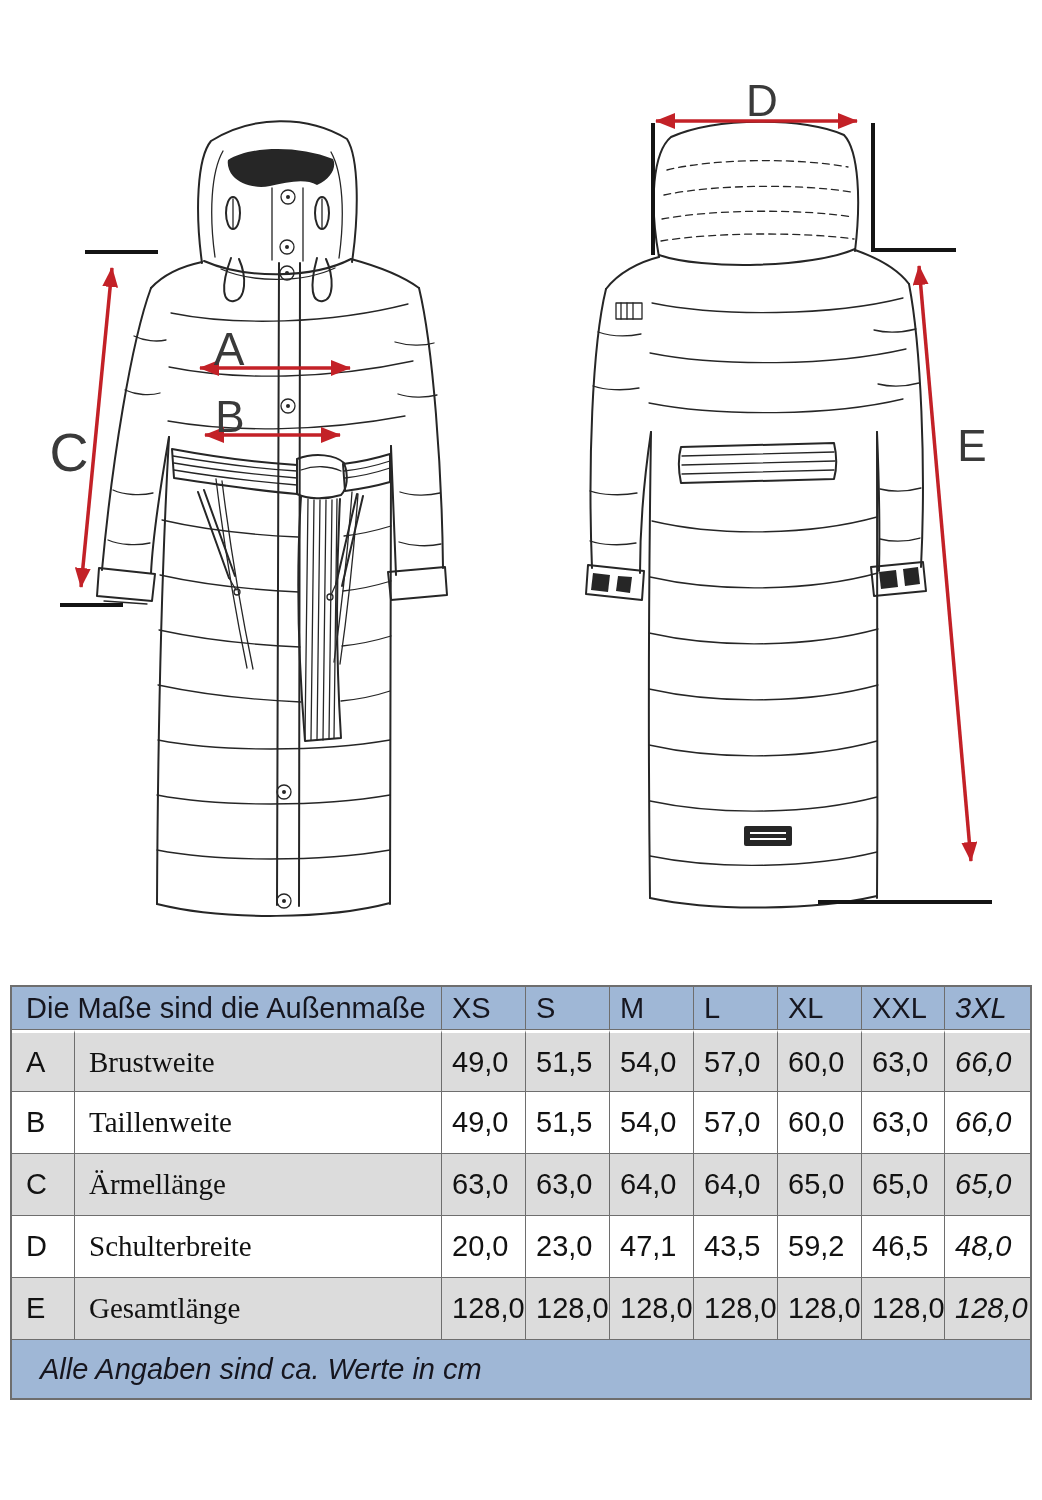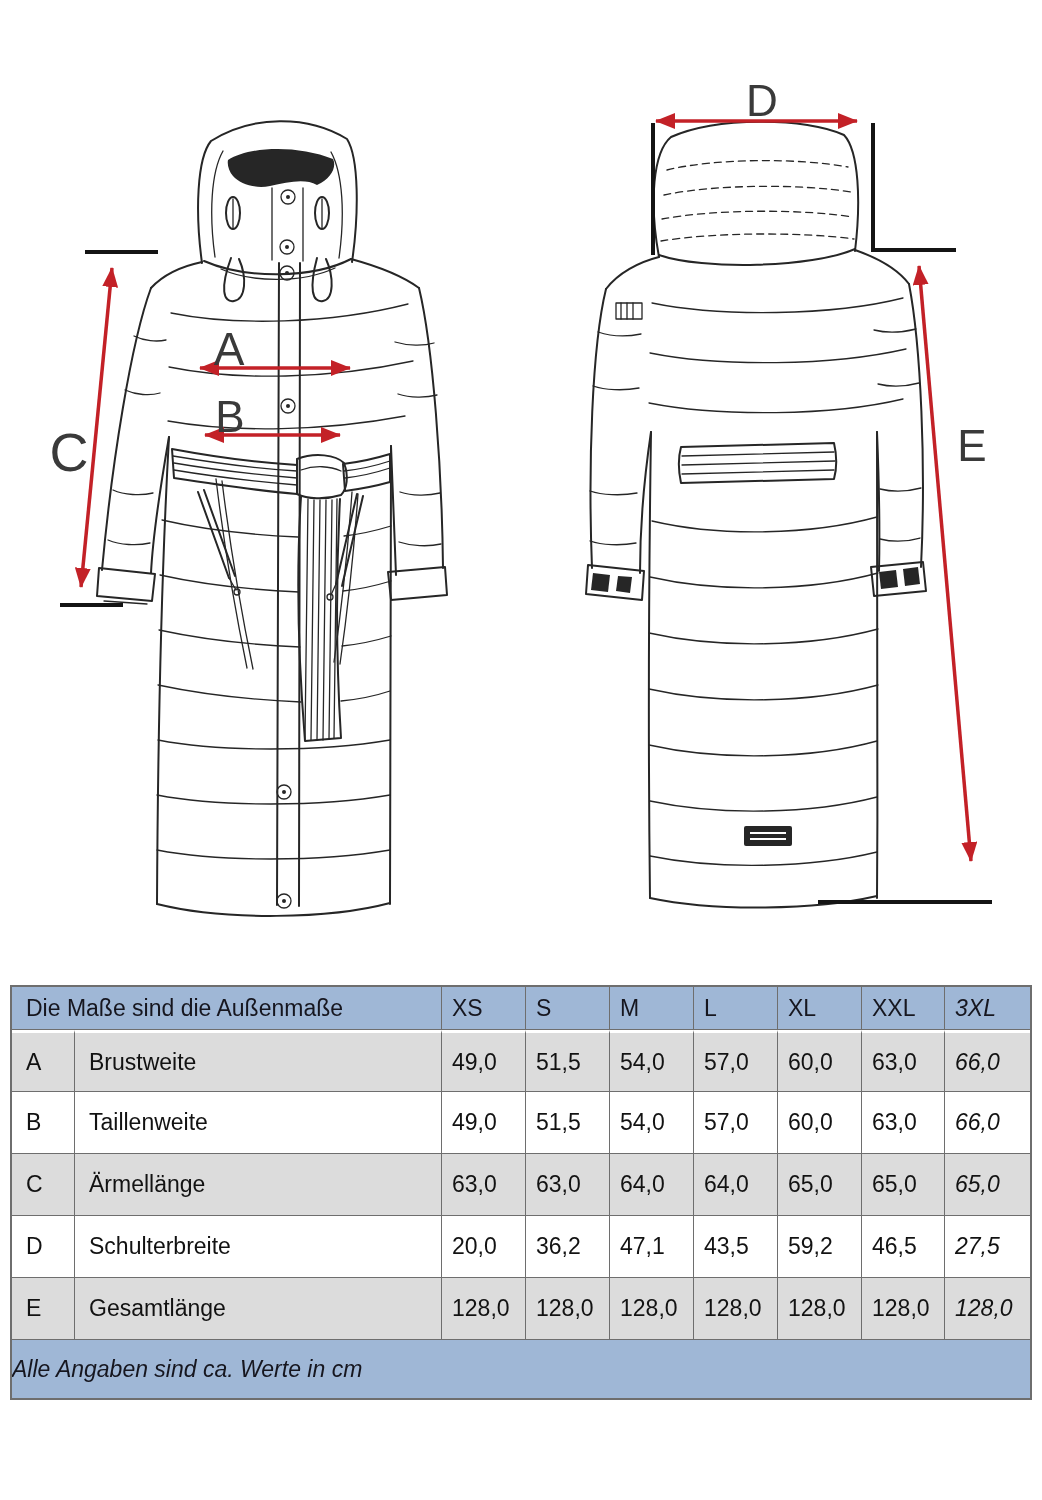--- a/index.html
+++ b/index.html
@@ -27,39 +27,39 @@
   #label-b { left:230px; top:417px; font-size:44px; }
   #label-c { left:69px;  top:452px; font-size:54px; }
   #label-d { left:762px; top:101px; font-size:44px; }
   #label-e { left:972px; top:446px; font-size:44px; }
 
   
   table.size-table {
     position:absolute; left:10px; top:985px; width:1018px;
     border-collapse:separate; border-spacing:0;
     border:2px solid var(--border);
-    table-layout:fixed; font-size:23px; color:var(--text);
+    table-layout:fixed; font-size:29px; color:var(--text);
   }
   .size-table th, .size-table td {
     border-right:1px solid var(--border);
     border-bottom:1px solid var(--border);
     padding:0 4px 0 10px; text-align:left; font-weight:400;
     vertical-align:middle; white-space:nowrap; overflow:hidden;
   }
   .size-table th:last-child, .size-table td:last-child { border-right:none;font-style:italic; }
   .size-table thead tr { height:43px; }
   .size-table tbody tr { height:62px; }
   .size-table tr.table-footer { height:58px; }
   .size-table thead th { background:var(--header-bg); color:var(--header-text); }
   .size-table tbody tr:first-child td { border-top:3px solid #ffffff; }
   .size-table tr.row-gray td { background:var(--alt-row-bg); }
   .size-table tr.row-white td { background:var(--row-bg); }
-  .size-table tr.table-footer td { background:var(--header-bg); color:var(--header-text); border-bottom:none; padding-left:0; }
+  .size-table tr.table-footer td { background:var(--header-bg); color:var(--header-text); border-bottom:none; padding-left:28px; }
   .size-table .col-code { padding-left:14px; }
-  .size-table .col-desc { padding-left:14px; }
+  .size-table .col-desc { padding-left:14px;font-family:Liberation Serif, serif; }
   .size-table thead th.head-title { padding-left:14px; }
 </style>
 </head>
 <body>
 
 <div class="stage">
 
   <svg class="diagram" width="1042" height="960" viewBox="0 0 1042 960">
     <defs>
       <marker id="ah-end" viewBox="0 0 10 8" refX="9.5" refY="4" markerWidth="20" markerHeight="16" markerUnits="userSpaceOnUse" orient="auto">
@@ -288,26 +288,26 @@
         <td>64,0</td>
         <td>64,0</td>
         <td>65,0</td>
         <td>65,0</td>
         <td>65,0</td>
       </tr>
       <tr class="row-white">
         <td class="col-code">D</td>
         <td class="col-desc">Schulterbreite</td>
         <td>20,0</td>
-        <td>36,2</td>
+        <td>23,0</td>
         <td>47,1</td>
         <td>43,5</td>
         <td>59,2</td>
         <td>46,5</td>
-        <td>27,5</td>
+        <td>48,0</td>
       </tr>
       <tr class="row-gray">
         <td class="col-code">E</td>
         <td class="col-desc">Gesamtlänge</td>
         <td>128,0</td>
         <td>128,0</td>
         <td>128,0</td>
         <td>128,0</td>
         <td>128,0</td>
         <td>128,0</td>

